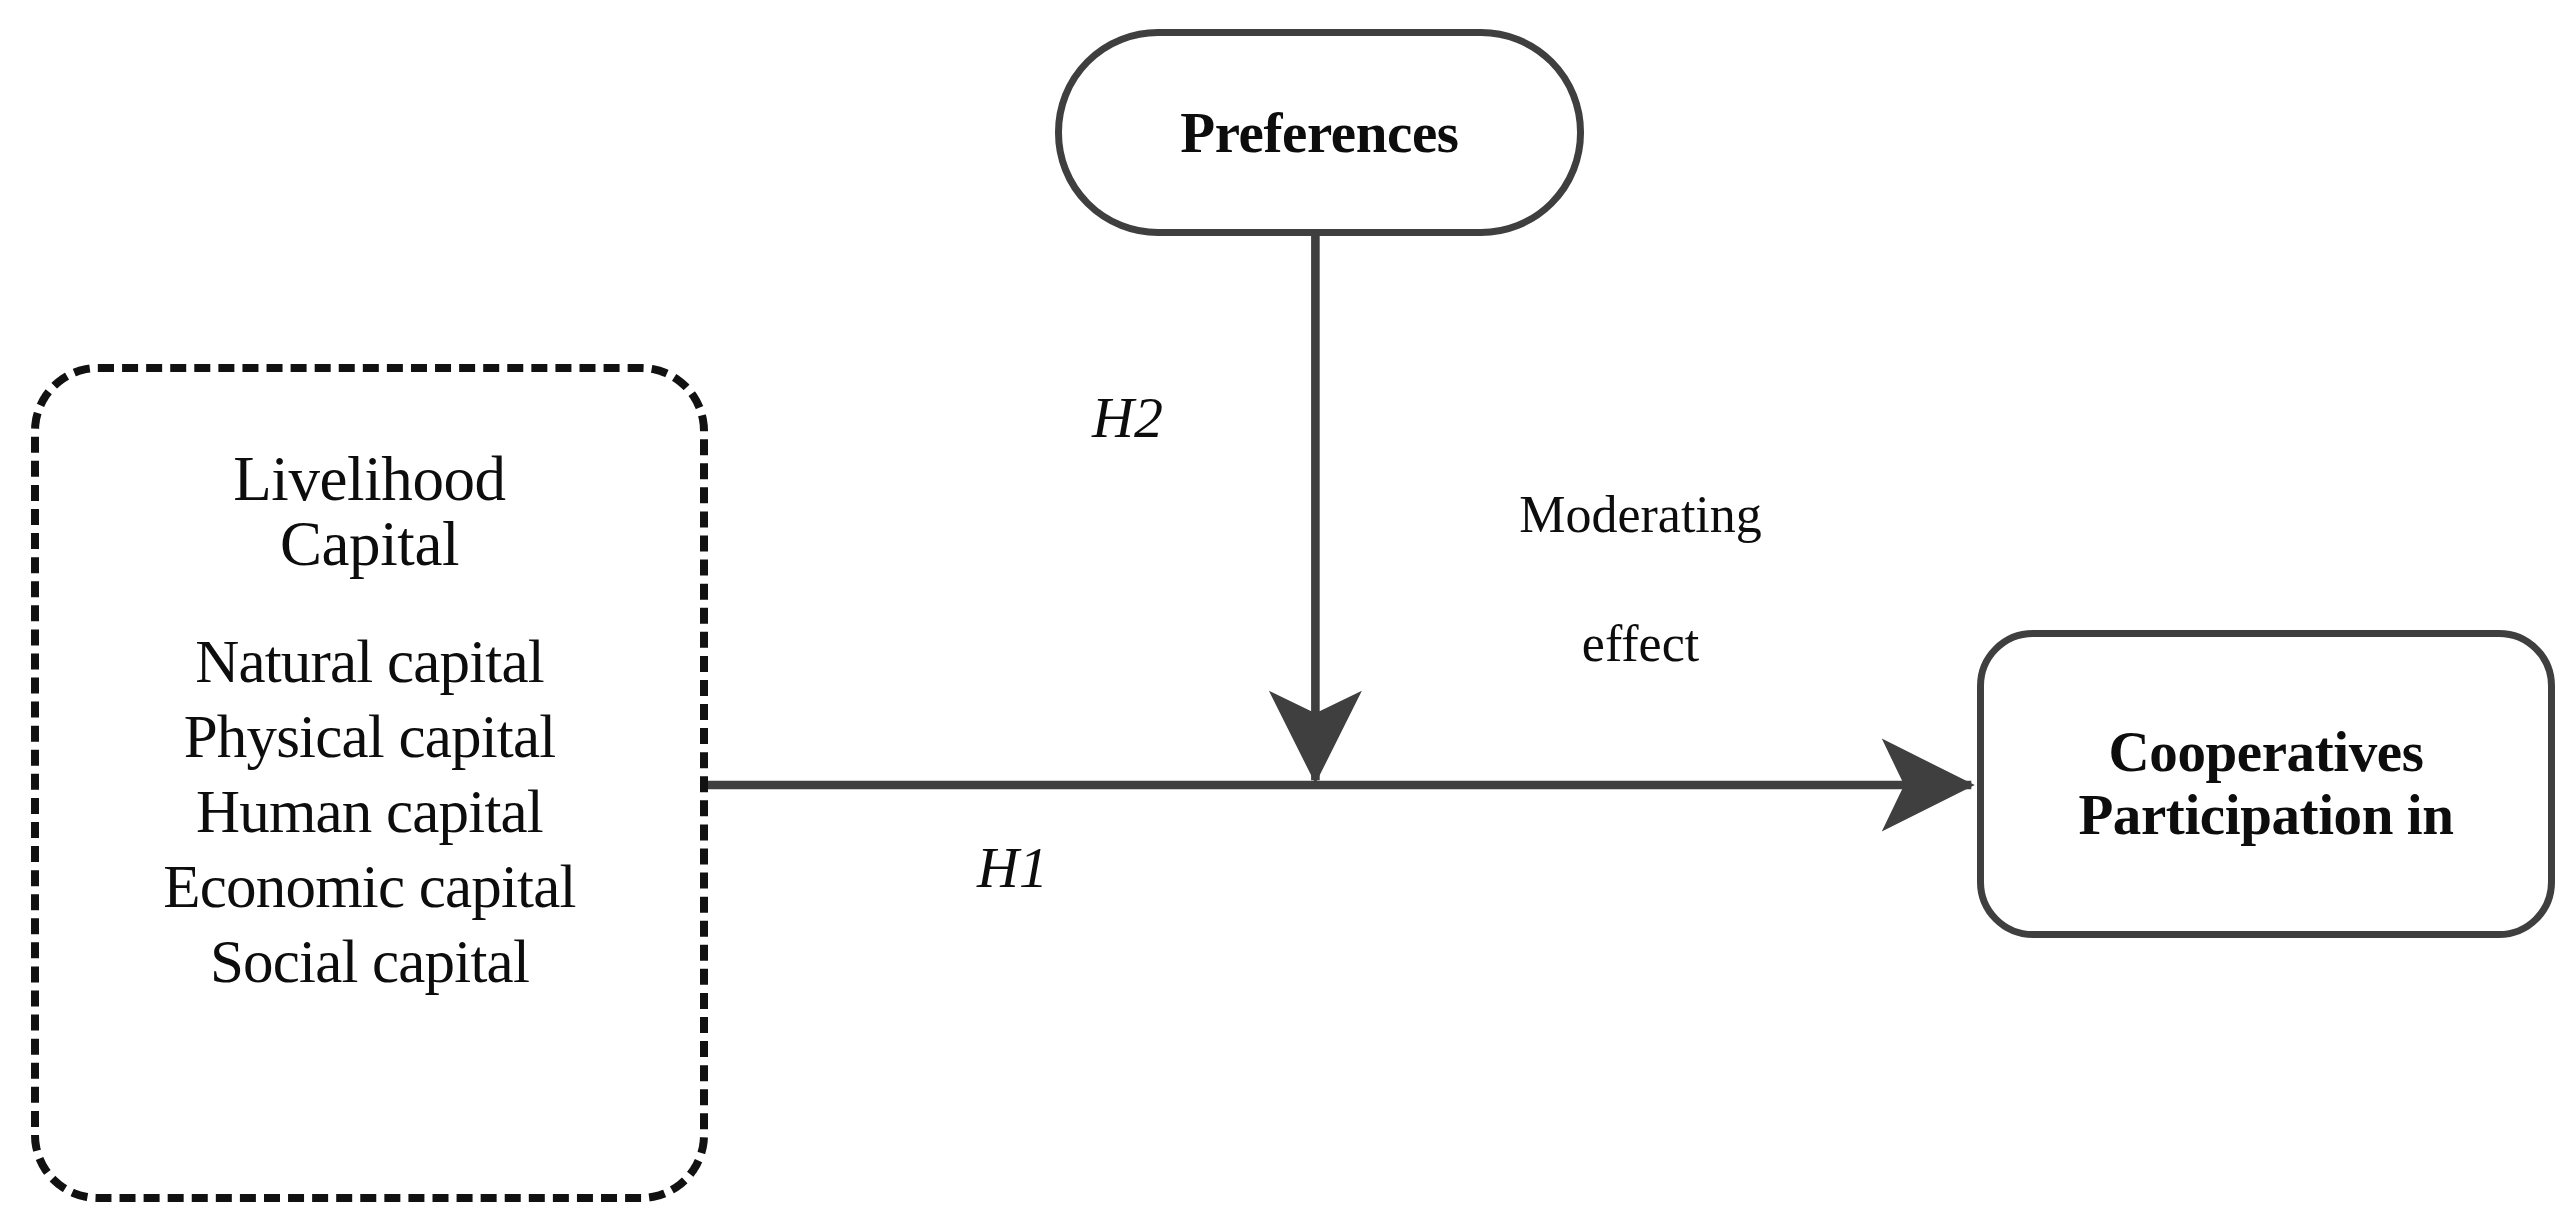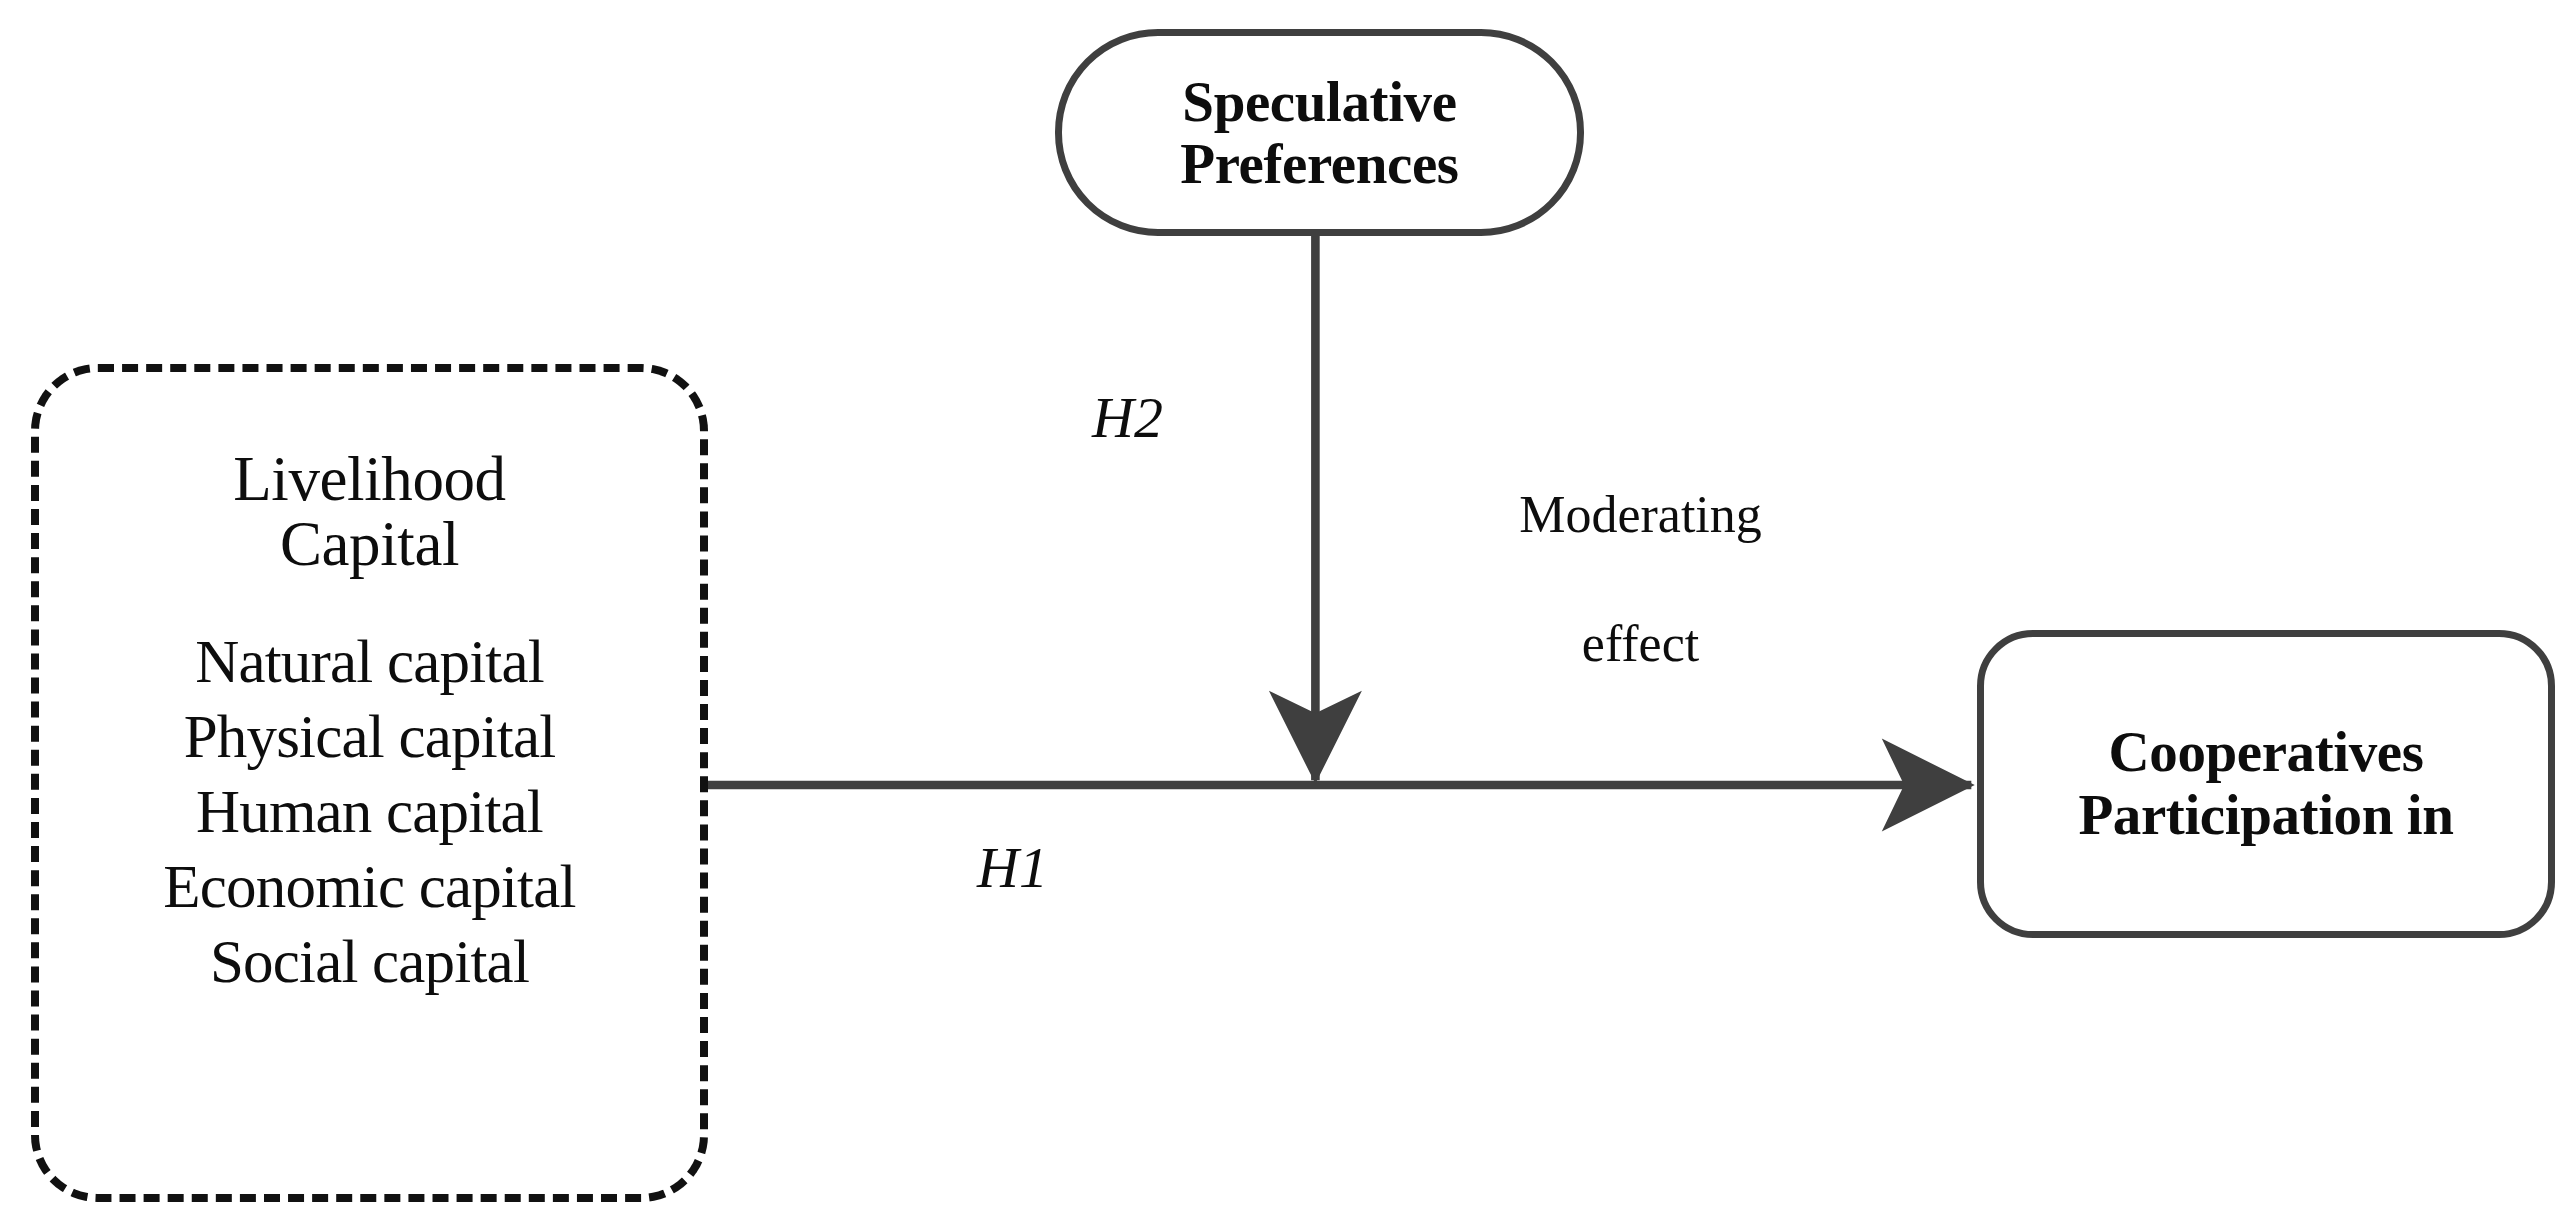--- a/index.html
+++ b/index.html
@@ -156,21 +156,20 @@
     <div id="livelihood-list">
       <span class="capital-item">Natural capital</span>
       <span class="capital-item">Physical capital</span>
       <span class="capital-item">Human capital</span>
       <span class="capital-item">Economic capital</span>
       <span class="capital-item">Social capital</span>
     </div>
   </div>
 
   <div class="node" id="speculative-node">
-    <span>Speculative</span>
     <span>Preferences</span>
   </div>
 
   <div class="node" id="participation-node">
     <span>Cooperatives</span>
     <span>Participation in</span>
   </div>
 
   <div class="edge-label" id="label-h2">H2</div>
 

